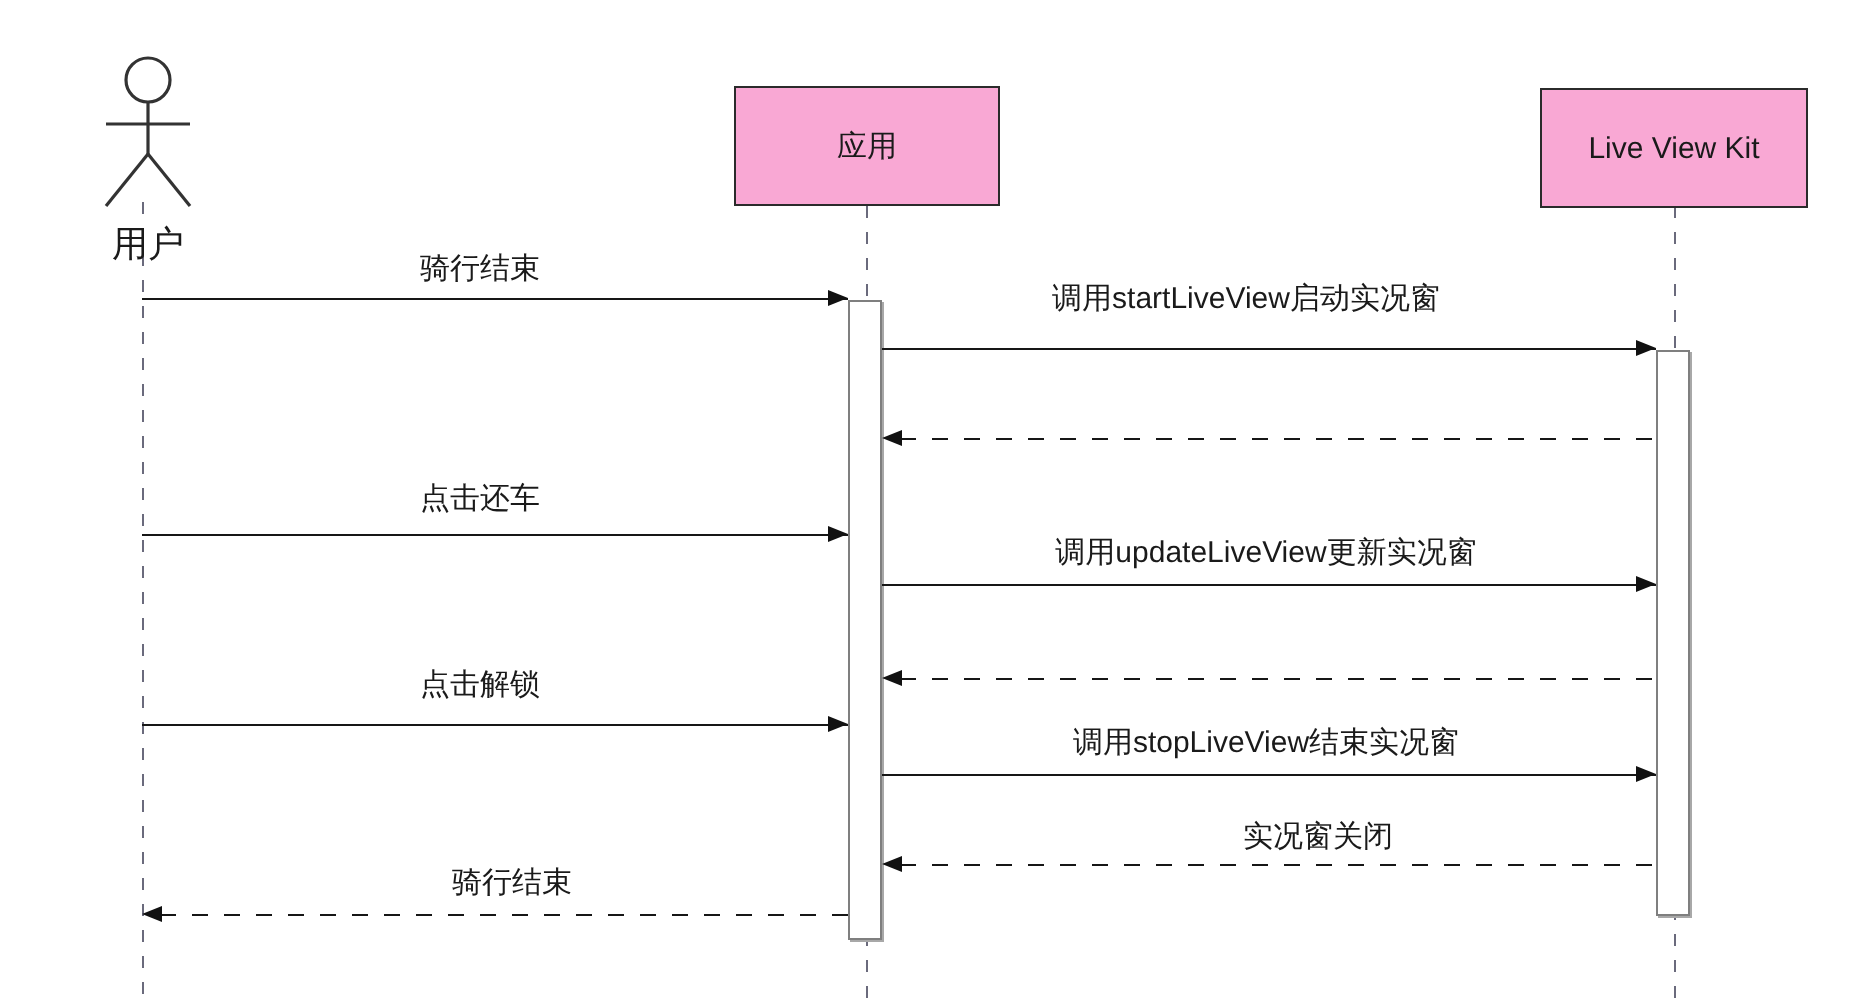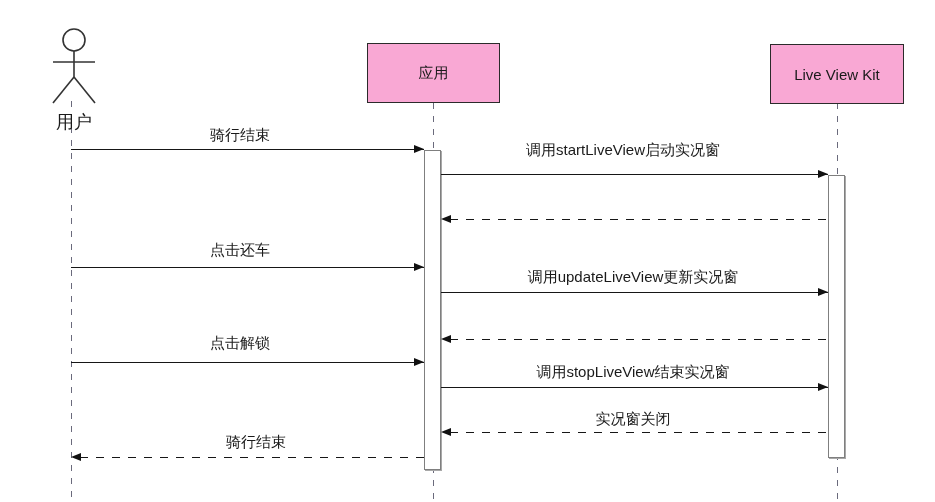--- a/index.html
+++ b/index.html
@@ -83,21 +83,21 @@
   <span class="ah left" style="left:441px;top:335px;"></span>
 
   <div class="msg-label" style="left:240px;top:334px;">点击解锁</div>
   <div class="line solid" style="left:71px;top:362px;width:353px;"></div>
   <span class="ah right" style="left:414px;top:358px;"></span>
 
   <div class="msg-label" style="left:633px;top:363px;">调用stopLiveView结束实况窗</div>
   <div class="line solid" style="left:441px;top:387px;width:387px;"></div>
   <span class="ah right" style="left:818px;top:383px;"></span>
 
-  <div class="msg-label" style="left:633px;top:410px;text-align:center;">实况窗关闭</div>
+  <div class="msg-label" style="left:659px;top:410px;text-align:center;">实况窗关闭</div>
   <div class="line dashed" style="left:450px;top:432px;width:378px;"></div>
   <span class="ah left" style="left:441px;top:428px;"></span>
 
   <div class="msg-label" style="left:256px;top:433px;">骑行结束</div>
   <div class="line dashed" style="left:80px;top:457px;width:344px;"></div>
   <span class="ah left" style="left:71px;top:453px;"></span>
 
 </div>
 
 </body></html>

